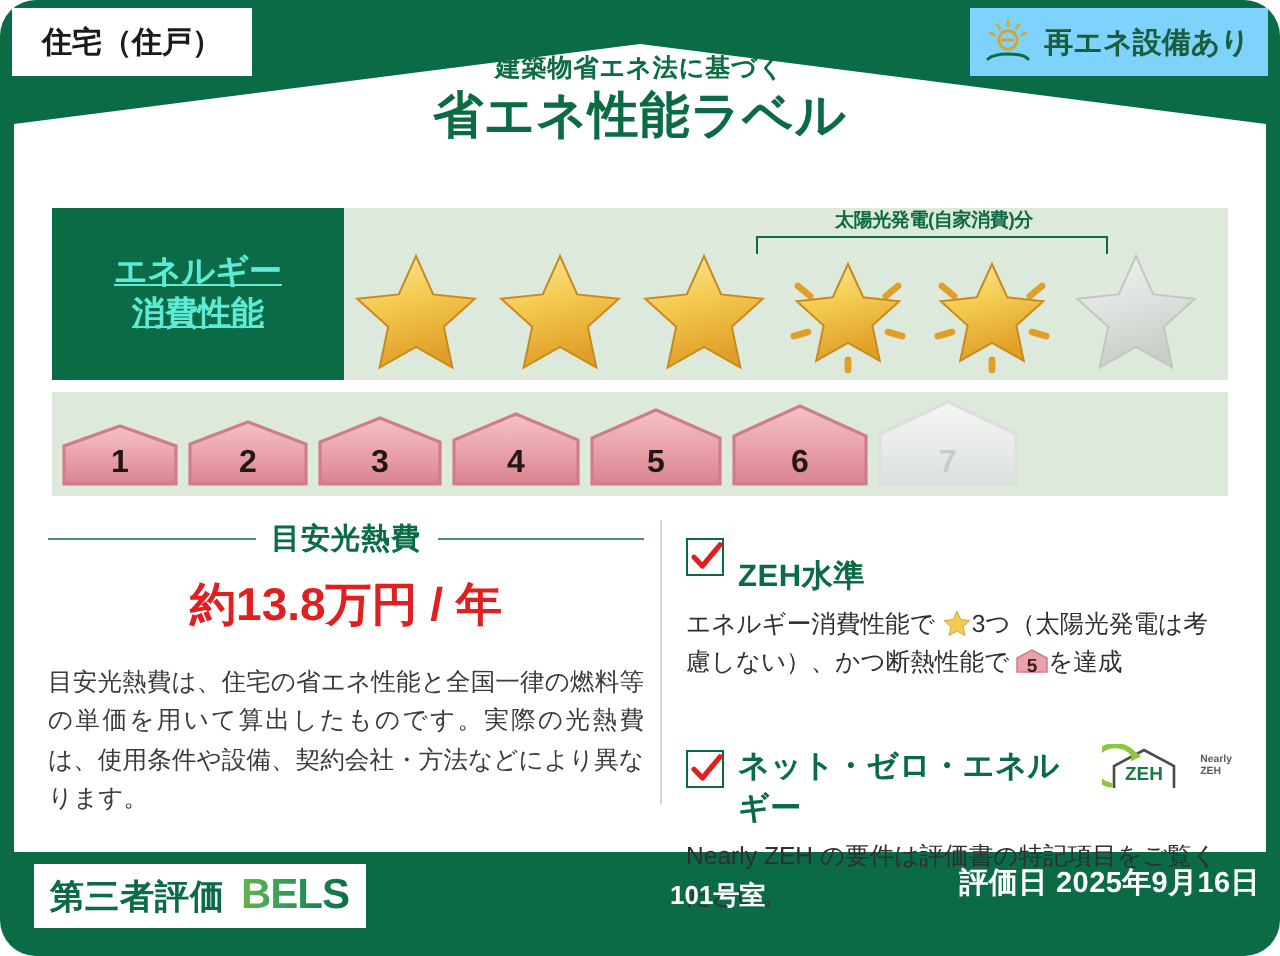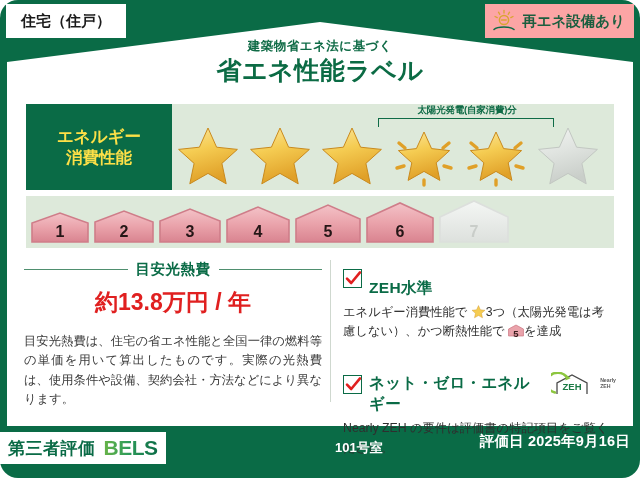--- a/index.html
+++ b/index.html
@@ -24,29 +24,29 @@
     background: #ffffff;
     display: flex; align-items: center; justify-content: center;
     font-size: 15px; font-weight: bold; color: #1b1b1b;
     letter-spacing: 0px;
   }
 
   
   .reneg-badge {
     position: absolute; right: 6px; top: 4px;
     height: 34px; padding: 0 9px 0 6px;
-    background: #fca5a5;
+    background: #7dd3fc;
     display: flex; align-items: center; gap: 5px;
     font-size: 14.5px; font-weight: bold; color: #1b5e3f;
   }
   .reneg-badge .sun-ico { width: 26px; height: 24px; display:block; }
 
   
   .title-wrap {
-    position: absolute; left: 0; top: 40px; width: 640px;
+    position: absolute; left: 0; top: 28px; width: 640px;
     text-align: center; z-index: 4;
   }
   .title-sub {
     font-size: 12.5px; font-weight: bold; color: #0f6b46;
     letter-spacing: .5px; line-height: 1.1;
   }
   .title-main {
     font-size: 25px; font-weight: bold; color: #0b6b44;
     letter-spacing: .5px; line-height: 1.25; margin-top: 1px;
   }
@@ -68,21 +68,21 @@
   .perf-row { position: relative; display: flex; align-items: stretch; }
 
   .perf-row .tint {
     position: absolute; left: 0; top: 0; right: 0; bottom: 0;
     background: #dde9da;
   }
   .perf-label {
     position: relative; z-index: 2;
     width: 146px; background: #0a6b46;
     display: flex; align-items: center; justify-content: center;
-    color: #fde047; font-weight: bold; text-align: center;
+    color: #5eead4; font-weight: bold; text-align: center; text-decoration: underline;
   }
   .perf-label.two-line { font-size: 16.5px; line-height: 1.28; }
   .perf-label.one-line { font-size: 18px; }
 
   .perf-body { position: relative; z-index: 2; flex: 1; }
 
   
   .row-stars { height: 86px; }
   .stars-area { position: relative; height: 86px; }
 
@@ -190,21 +190,21 @@
     font-size: 9.5px; font-weight: bold; color: #3a1e1e;
     line-height: 1;
   }
 
   
   .footer {
     position: absolute; left: 0; bottom: 0; width: 640px; height: 52px;
     z-index: 6;
   }
   .bels-box {
-    position: absolute; left: 0; top: 6px;
+    position: absolute; left: 17px; top: 6px;
     height: 32px; padding: 0 8px;
     background: #ffffff;
     display: flex; align-items: center; gap: 8px;
   }
   .bels-box .third {
     font-size: 17px; font-weight: bold; color: #0a6b46;
     letter-spacing: .5px;
   }
   .bels-box .bels {
     font-size: 21px; font-weight: bold; letter-spacing: -.5px;

